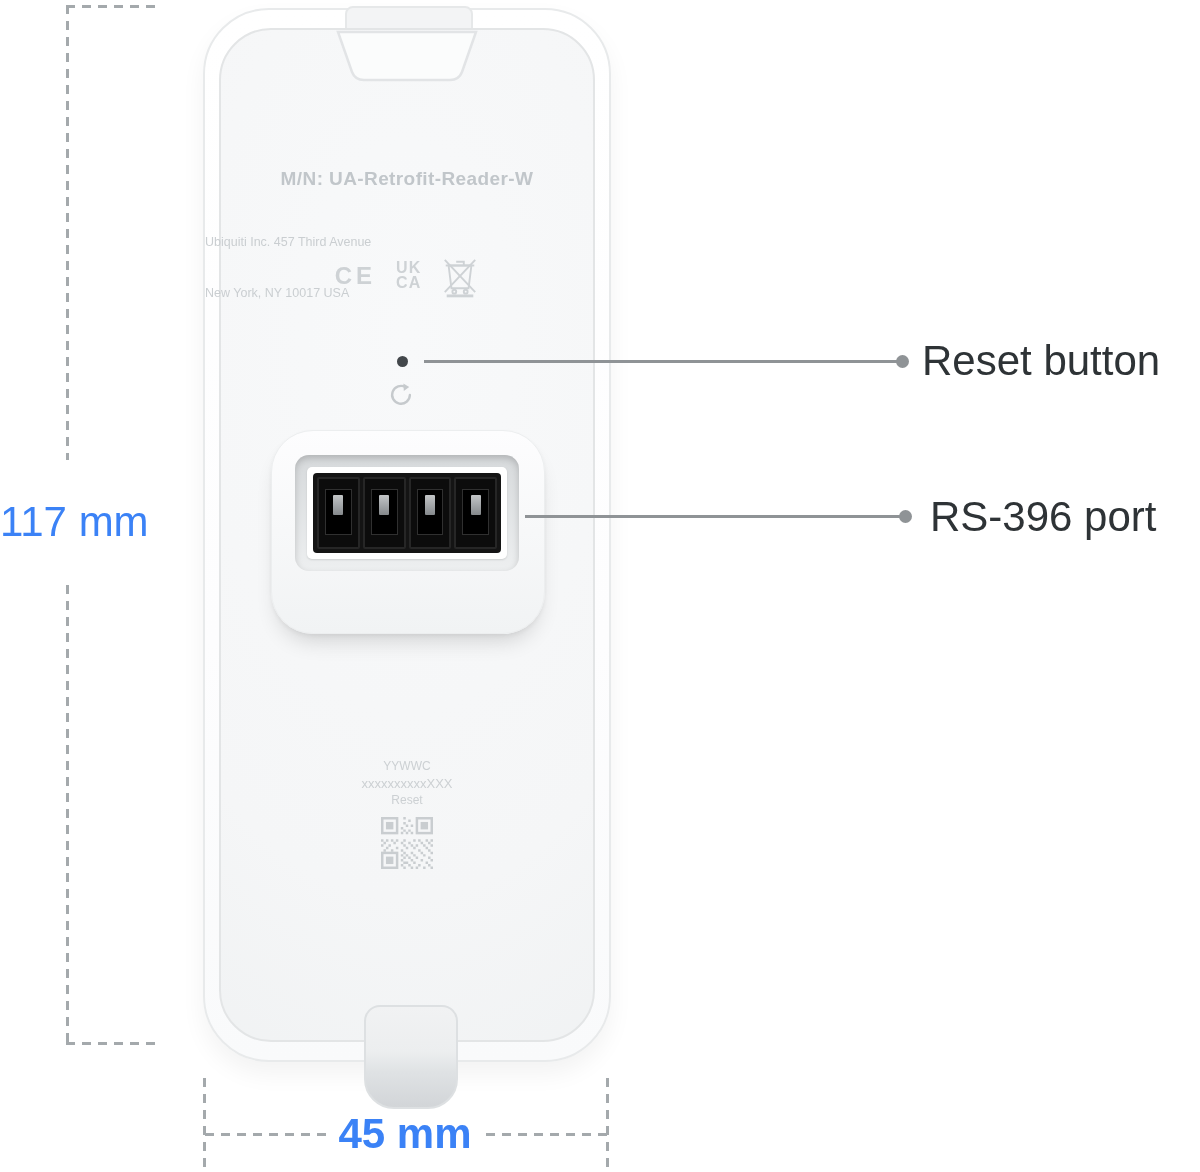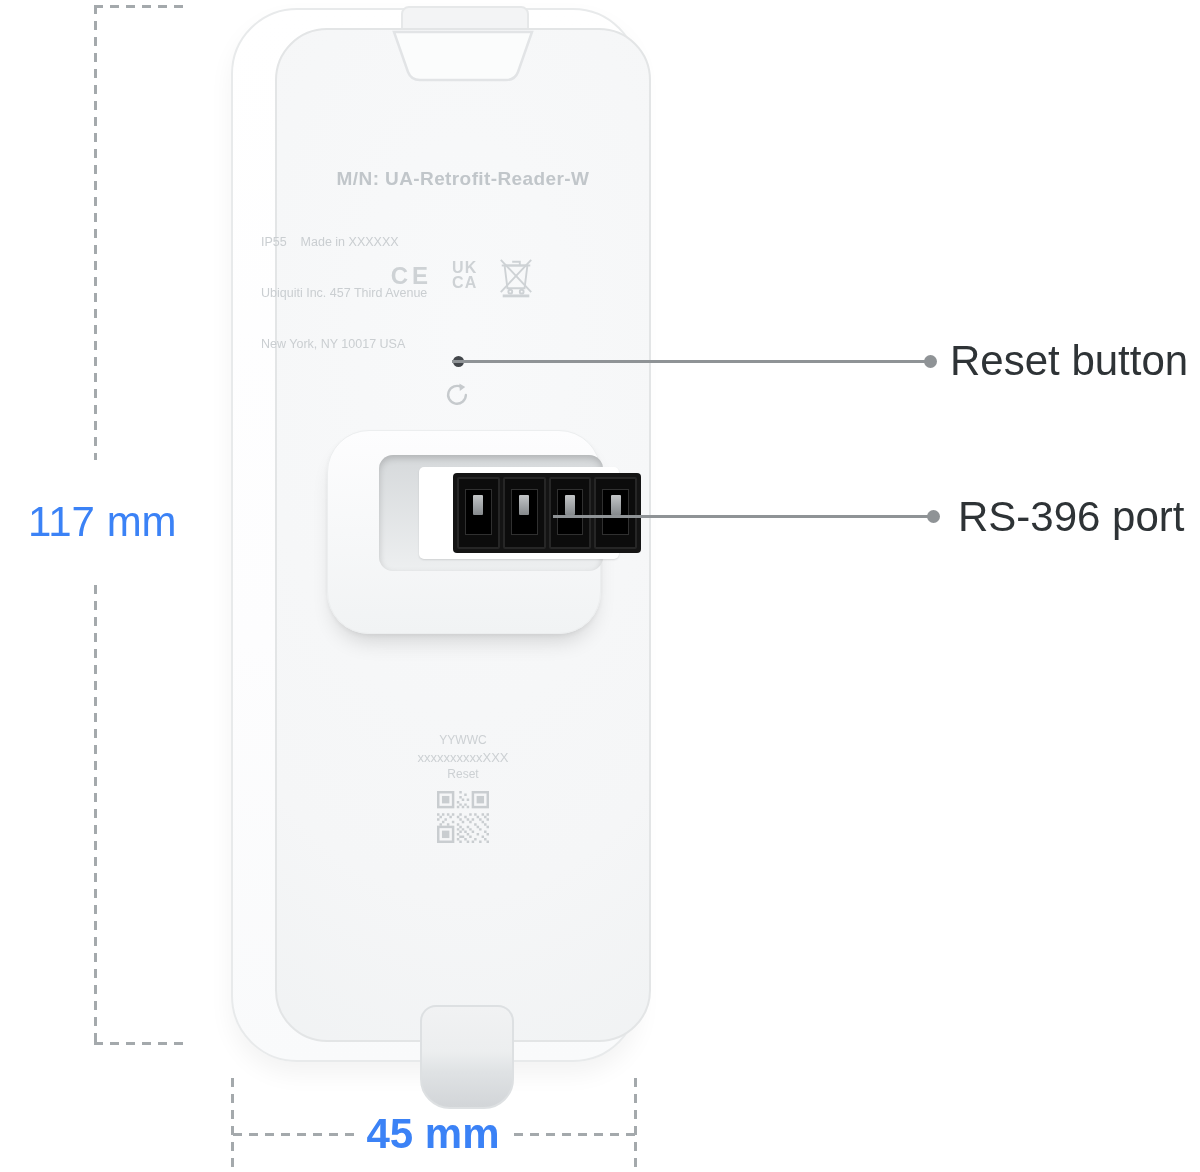--- a/index.html
+++ b/index.html
@@ -1,18 +1,18 @@
 <!DOCTYPE html>
 <html><head>
 <meta charset="utf-8">
 <style>
   html,body{margin:0;padding:0;background:#ffffff;}
   body{font-family:"Liberation Sans", sans-serif;}
   .canvas{position:relative;width:1200px;height:1172px;background:#ffffff;overflow:hidden;}
-  .abs{position:absolute;margin-left:28px;}
+  .abs{position:absolute;}
 
   
   .device-outer{
     left:203px;top:8px;width:404px;height:1050px;
     border:2px solid #e8eaeb;border-radius:66px;
     background:linear-gradient(180deg,#ffffff 0%,#fdfdfe 60%,#f9fafb 100%);
     box-shadow:0 12px 24px rgba(0,0,0,.05);
   }
   .device-inner{
     left:14px;top:18px;width:372px;height:1010px;
@@ -52,21 +52,21 @@
   .terminal{flex:1;position:relative;background:#0c0c0c;border:2px solid #262626;border-radius:2px;}
   .terminal .opening{position:absolute;left:6px;right:6px;top:10px;bottom:12px;background:#000000;border:1px solid #303030;}
   .terminal .clamp{position:absolute;left:50%;top:16px;width:10px;height:20px;margin-left:-5px;background:linear-gradient(180deg,#c2c5c7,#85898c);border-radius:1px;}
 
   .bottom-tab{
     left:159px;top:995px;width:90px;height:100px;
     border:2px solid #dde0e2;border-radius:16px 16px 30px 30px;
     background:linear-gradient(180deg,#f1f2f3 0%,#eceeef 45%,#dfe2e4 65%,#d2d5d8 100%);
   }
 
-  .serial-block{left:0;width:404px;top:722px;text-align:center;font-size:12px;line-height:17px;color:#ccd0d3;}
+  .serial-block{left:0;width:404px;top:748px;text-align:center;font-size:12px;line-height:17px;color:#ccd0d3;}
   .serial-mid{font-size:13px;}
   .qr{margin-top:8px;}
 
   
   .callout-line{height:3px;background:#8f9396;}
   .callout-dot{width:13px;height:13px;border-radius:50%;background:#8f9396;}
   .callout-text{font-size:42px;color:#2e3336;line-height:44px;white-space:nowrap;}
 
   
   .dash-h{height:3px;background:repeating-linear-gradient(to right,#a4a9ac 0 9px,transparent 9px 16px);}
@@ -87,21 +87,20 @@
     <div class="abs device-inner"></div>
 
     <div class="abs top-clip">
       <svg width="150" height="54" viewBox="0 0 150 54">
         <path d="M6,2 L144,2 L130,42 Q127,50 118,50 L32,50 Q23,50 20,42 Z" fill="#fbfcfc" stroke="#e2e4e6" stroke-width="2.5"></path>
       </svg>
     </div>
 
     <div class="abs molded molded-model">M/N: UA-Retrofit-Reader-W</div>
     <div class="abs molded-info">
-      <div>IP55    Made in XXXXXX</div>
       <div>Ubiquiti Inc. 457 Third Avenue</div>
       <div>New York, NY 10017 USA</div>
     </div>
 
     <div class="abs cert-row">
       <div class="ce-mark">CE</div>
       <div class="ukca-mark">
         <div>UK</div>
         <div>CA</div>
       </div>

